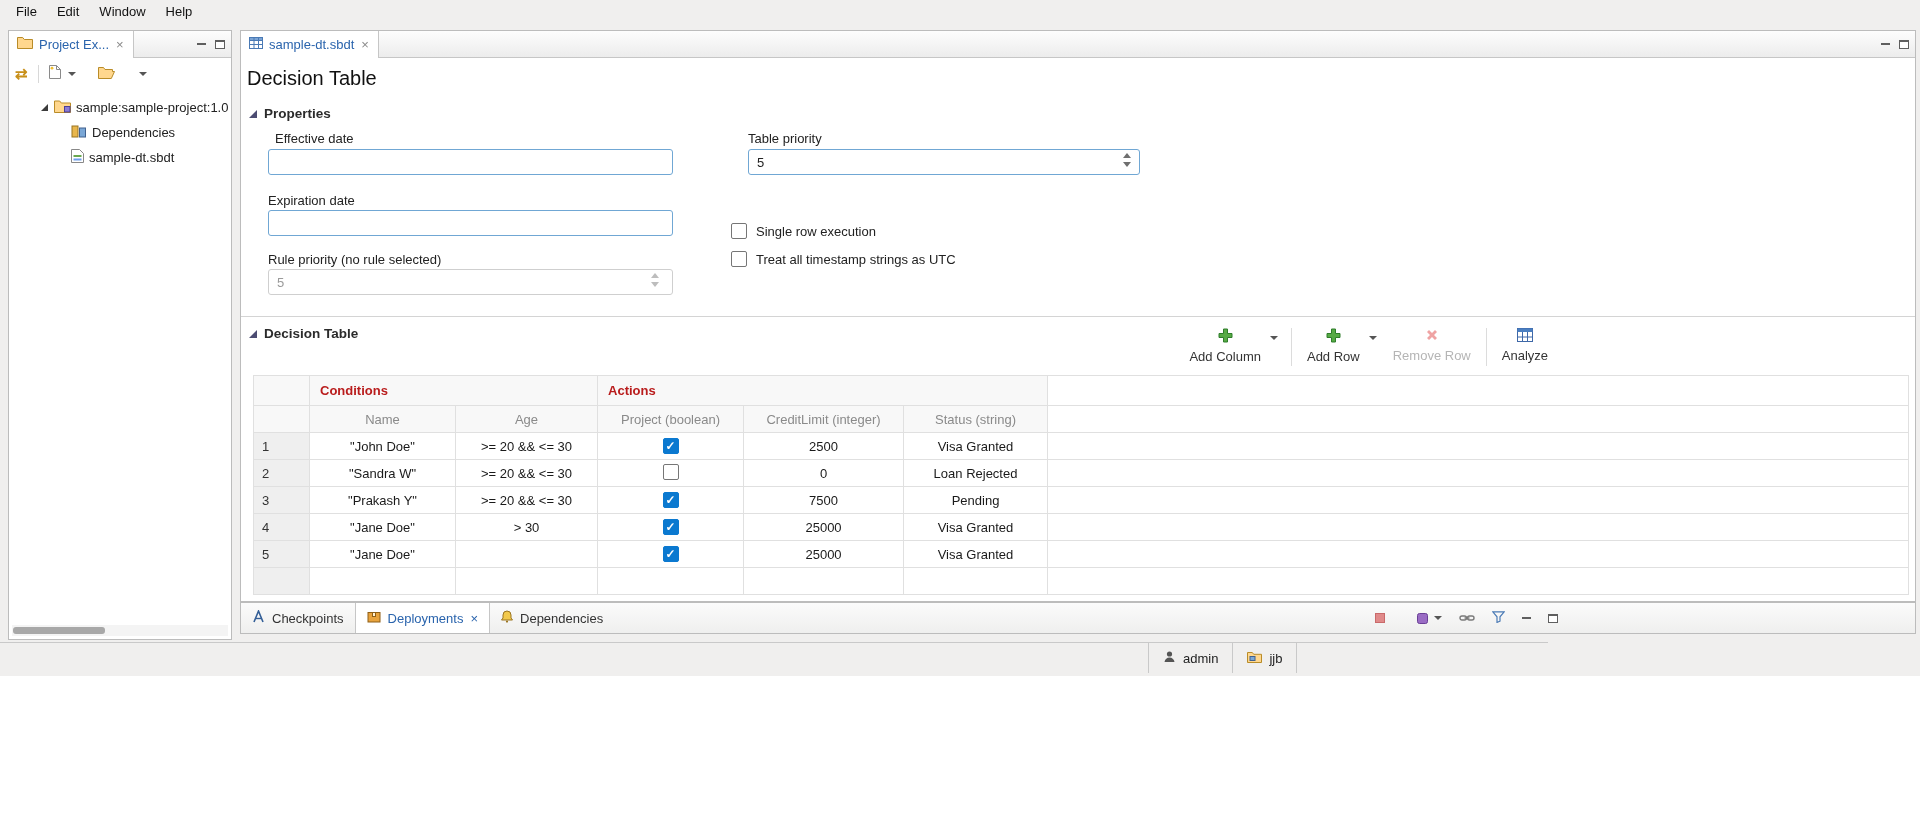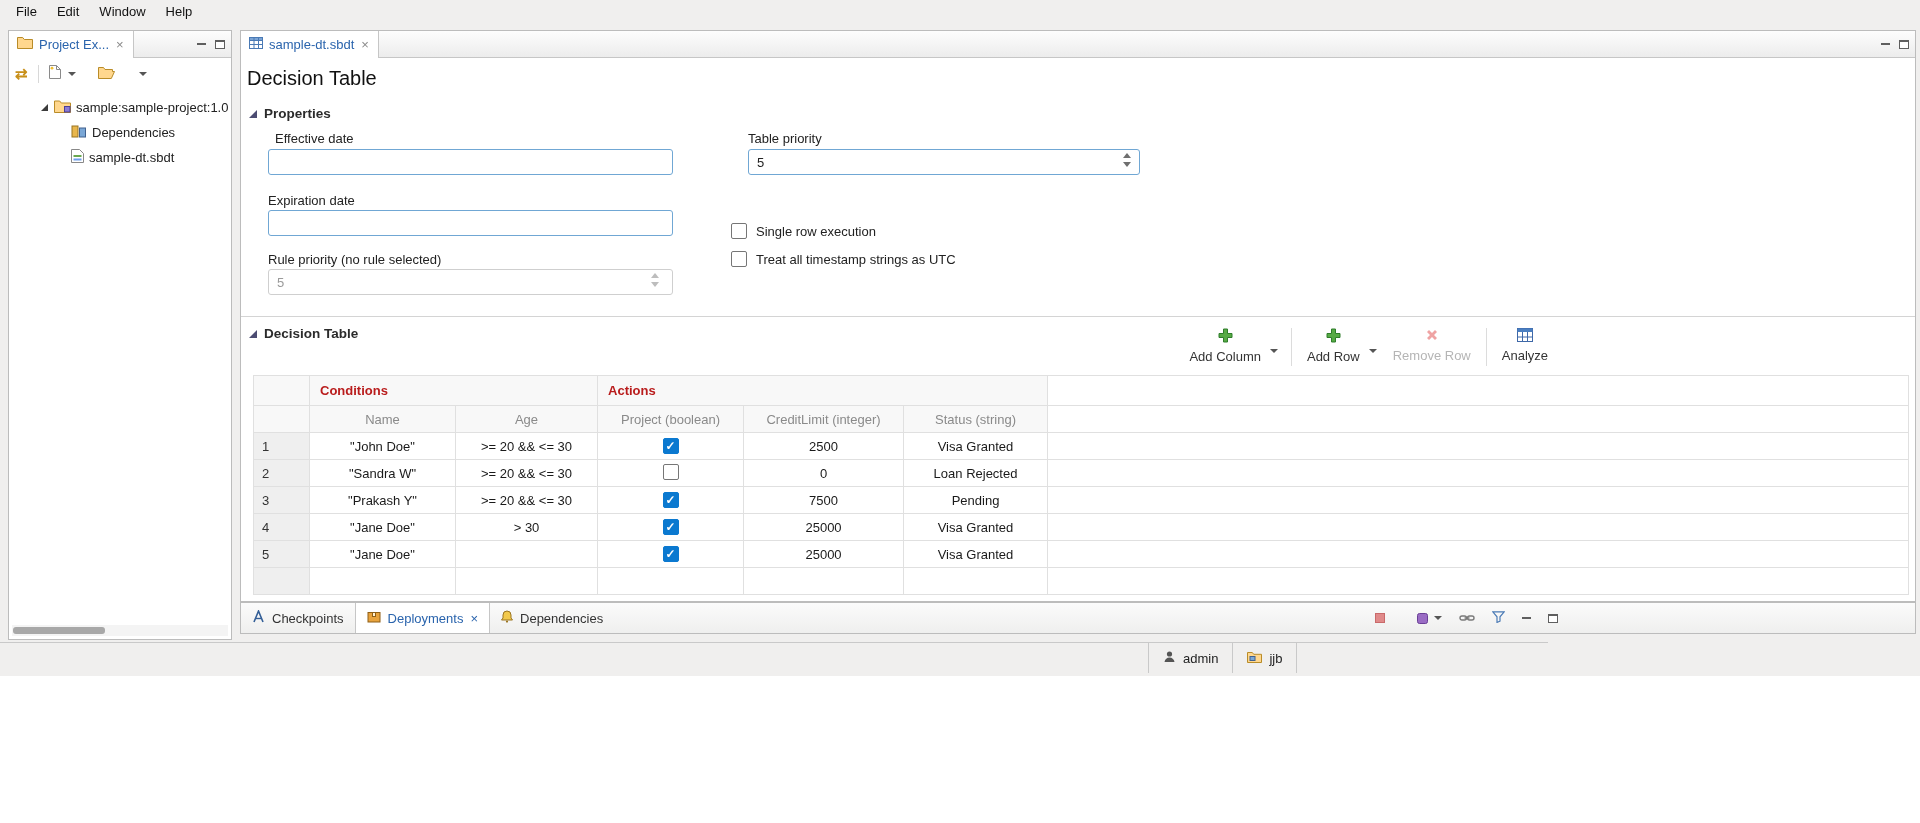--- a/index.html
+++ b/index.html
@@ -56,21 +56,21 @@
   .chk.checked{background:#0b79d0;border-color:#0b79d0;}
   .chk .mark{display:none;color:#fff;font-size:12px;font-weight:bold;line-height:1;}
   .chk.checked .mark{display:block;}
   .cb-row{position:absolute;display:flex;align-items:center;gap:9px;}
 
   
   .dt-sec{margin-top:9px;border-top:1px solid #d4d4d4;padding-top:5px;}
   .dt-head{position:relative;height:48px;}
   .dt-sec .sec-head{margin-top:4px;}
   .dt-toolbar{position:absolute;top:0;right:358px;display:flex;align-items:flex-start;}
-  .tb-item{display:flex;align-items:center;margin:0 7px;}
+  .tb-item{display:flex;align-items:flex-start;margin:0 7px;}
   .tb-btn{display:flex;flex-direction:column;align-items:center;gap:3px;padding:2px 2px;}
   .tb-lbl{color:#333;}
   .tb-item .caret{margin-left:7px;margin-top:10px;}
   .tb-sep{width:1px;height:38px;background:#dcdcdc;margin:2px 6px 0 6px;}
   .tb-btn.disabled .tb-lbl{color:#b5b5b5;}
 
   .grid-wrap{margin:1px 6px 0 12px;}
   table.grid{border-collapse:collapse;width:100%;table-layout:fixed;}
   .grid th,.grid td{border:1px solid #e0e0e0;height:27px;padding:0 8px;overflow:hidden;white-space:nowrap;}
   .grid thead th{background:#f8f8f8;font-weight:normal;color:#8a8a8a;text-align:center;}

